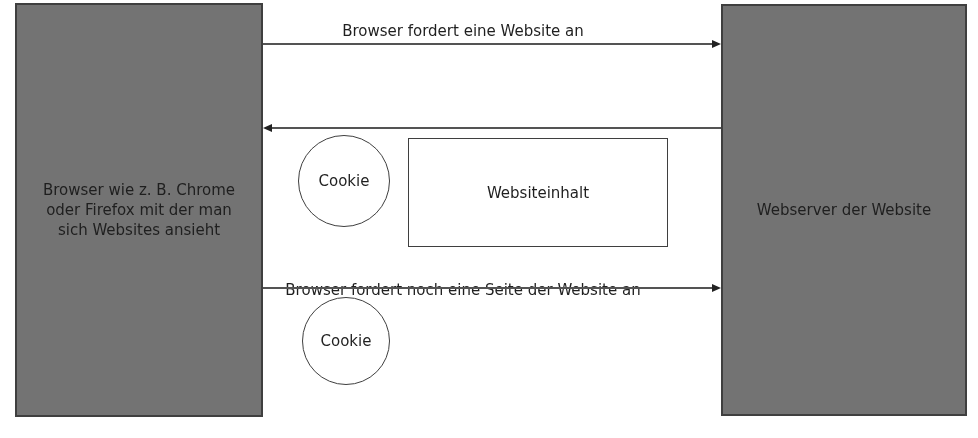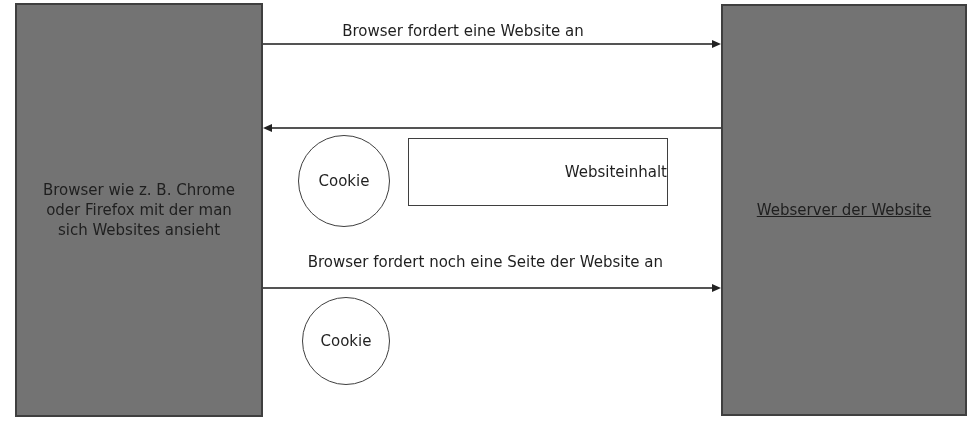--- a/index.html
+++ b/index.html
@@ -23,21 +23,21 @@
   .actor-box {
     position: absolute;
     border: 2px solid #3f3f3f;
     background: #737373;
     display: flex;
     align-items: center;
     justify-content: center;
     text-align: center;
   }
   .actor-left  { left: 15px;  top: 3px; width: 248px; height: 414px; }
-  .actor-right { left: 721px; top: 4px; width: 246px; height: 412px; text-decoration: underline; }
+  .actor-right { left: 721px; top: 4px; width: 246px; height: 412px; }
   .actor-label {
     font-size: 15px;
     line-height: 20px;
     white-space: pre-line;
     padding: 0 8px;
   }
 
   
   .msg-label {
     position: absolute;
@@ -83,26 +83,26 @@
   }
   .cookie-1 { left: 298px; top: 135px; width: 92px; height: 92px; }
   .cookie-2 { left: 302px; top: 297px; width: 88px; height: 88px; }
 
   
   .content-rect {
     position: absolute;
     left: 408px;
     top: 138px;
     width: 260px;
-    height: 68px;
+    height: 109px;
     border: 1.7px solid #3f3f3f;
     background: #ffffff;
     display: flex;
     align-items: center;
-    justify-content: flex-end;
+    justify-content: center;
     font-size: 15px;
     text-align: center;
   }
 </style>
 </head>
 <body>
 
 <div class="canvas">
 
   <div class="actor-box actor-left">
@@ -123,21 +123,21 @@
   <div class="arrowhead left" style="left:263px; top:123.5px;"></div>
 
   <div class="cookie-circle cookie-1">
     <span>Cookie</span>
   </div>
 
   <div class="content-rect">
     <span>Websiteinhalt</span>
   </div>
 
-  <div class="msg-label" style="top:252px;text-align:right;">Browser fordert noch eine Seite der Website an</div>
+  <div class="msg-label" style="top:280px;">Browser fordert noch eine Seite der Website an</div>
   <div class="msg-line" style="left:263px; top:287px; width:450px;"></div>
   <div class="arrowhead right" style="left:712px; top:283.5px;"></div>
 
   <div class="cookie-circle cookie-2">
     <span>Cookie</span>
   </div>
 
 </div>
 
 </body></html>

